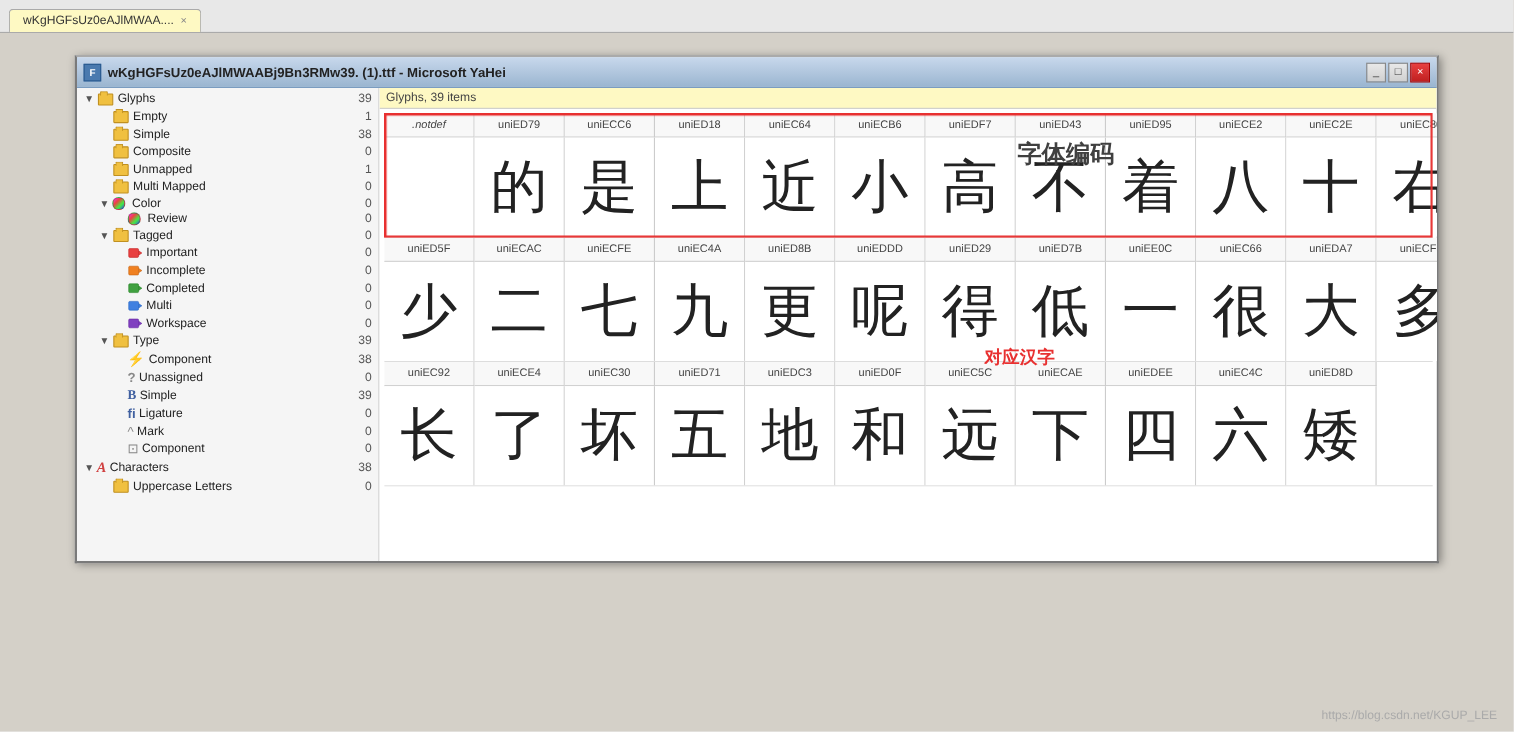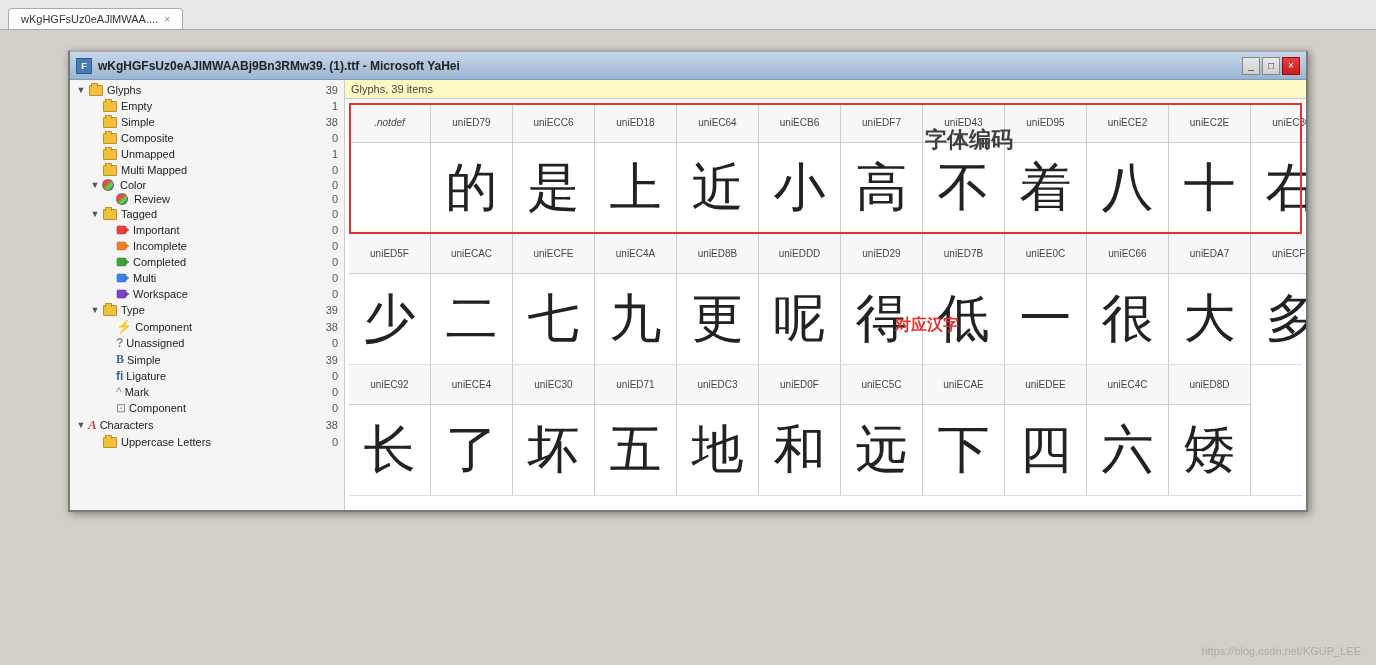--- a/index.html
+++ b/index.html
@@ -13,21 +13,21 @@
     
     .browser-tab-bar {
       background: #e8e8e8;
       height: 30px;
       display: flex;
       align-items: flex-end;
       padding: 0 8px;
       border-bottom: 1px solid #aaa;
     }
     .browser-tab {
-      background: #ffffff;
+      background: #fef9c3;
       border: 1px solid #aaa;
       border-bottom: none;
       padding: 4px 12px;
       font-size: 11px;
       display: flex;
       align-items: center;
       gap: 6px;
       border-radius: 4px 4px 0 0;
       color: #333;
     }
@@ -203,21 +203,21 @@
       border-bottom: 1px solid #ddd;
     }
 
     .code-row {
       display: flex;
     }
 
     .code-cell {
       width: 82px;
       min-width: 82px;
-      height: 40px;
+      height: 22px;
       border-right: 1px solid #ccc;
       font-size: 10px;
       color: #444;
       display: flex;
       align-items: center;
       justify-content: center;
       background: #f8f8f8;
       border-bottom: 1px solid #ccc;
     }
     .code-cell.notdef {

